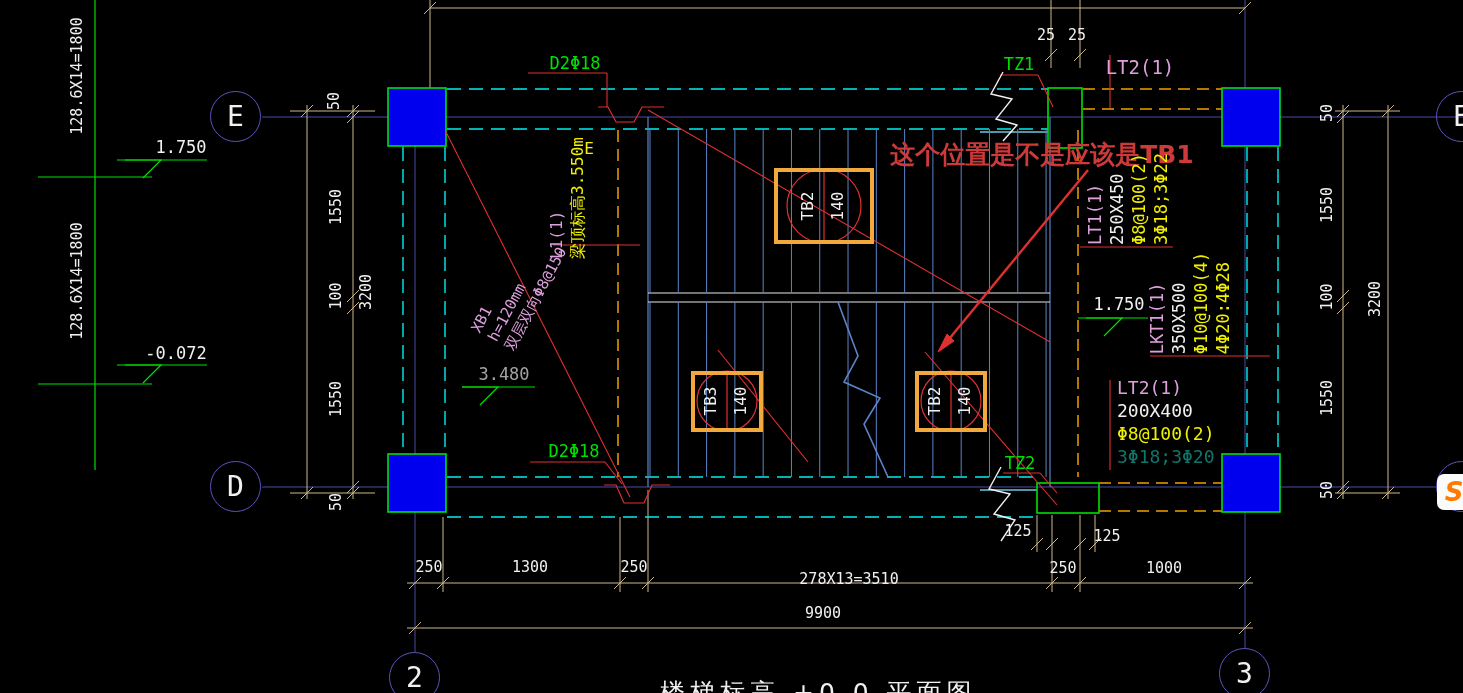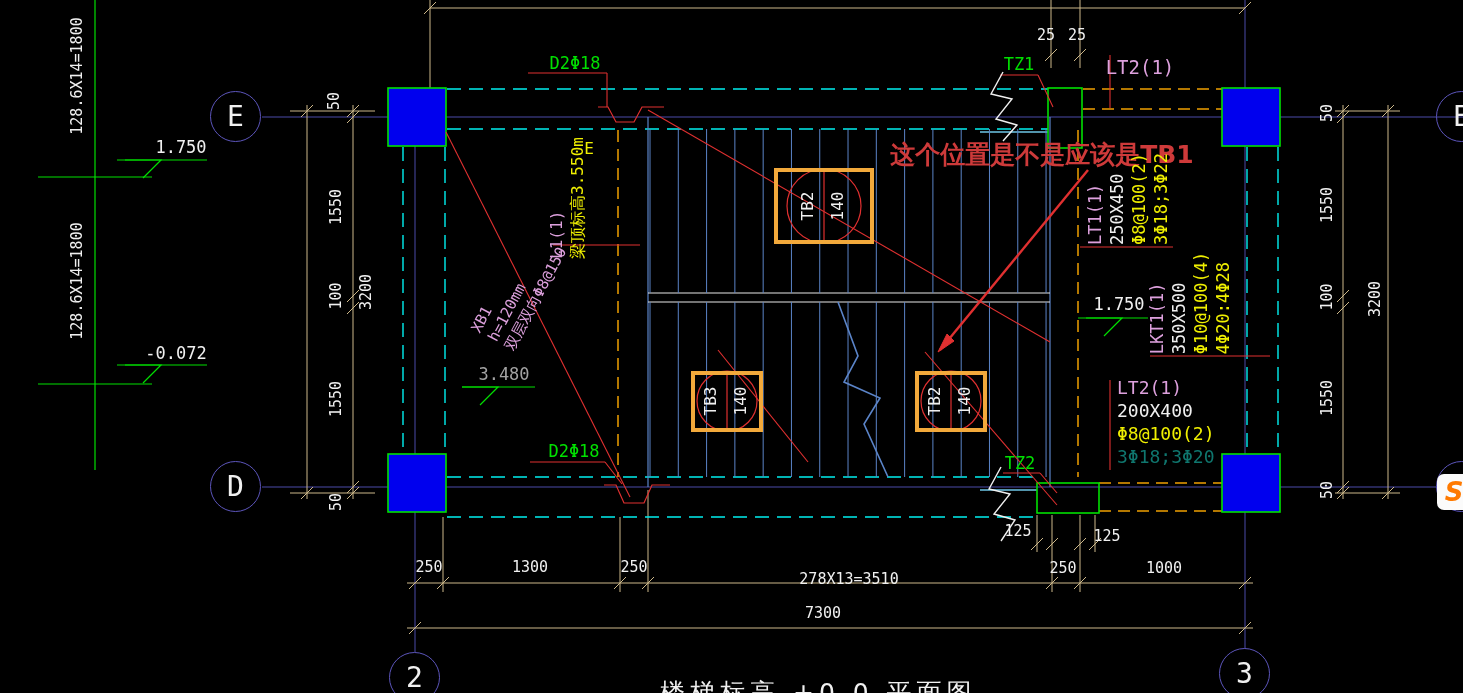--- a/index.html
+++ b/index.html
@@ -202,21 +202,21 @@
       <div class="lbl" style="left: 1327px; top: 490px; color: rgb(240, 240, 240); font-size: 15px; transform: translate(-50%, -50%) rotate(-90deg);">50</div>
       <div class="lbl" style="left: 1375px; top: 299px; color: rgb(240, 240, 240); font-size: 15px; transform: translate(-50%, -50%) rotate(-90deg);">3200</div>
       <div class="lbl" style="left: 1046px; top: 35px; color: rgb(240, 240, 240); font-size: 15px; transform: translate(-50%, -50%) rotate(0deg);">25</div>
       <div class="lbl" style="left: 1077px; top: 35px; color: rgb(240, 240, 240); font-size: 15px; transform: translate(-50%, -50%) rotate(0deg);">25</div>
       <div class="lbl" style="left: 429px; top: 567px; color: rgb(240, 240, 240); font-size: 15px; transform: translate(-50%, -50%) rotate(0deg);">250</div>
       <div class="lbl" style="left: 530px; top: 567px; color: rgb(240, 240, 240); font-size: 15px; transform: translate(-50%, -50%) rotate(0deg);">1300</div>
       <div class="lbl" style="left: 634px; top: 567px; color: rgb(240, 240, 240); font-size: 15px; transform: translate(-50%, -50%) rotate(0deg);">250</div>
       <div class="lbl" style="left: 849px; top: 567px; color: rgb(240, 240, 240); font-size: 15px; transform: translate(-50%, -50%) rotate(0deg); margin-top: 12px;">278X13=3510</div>
       <div class="lbl" style="left: 1063px; top: 568px; color: rgb(240, 240, 240); font-size: 15px; transform: translate(-50%, -50%) rotate(0deg);">250</div>
       <div class="lbl" style="left: 1164px; top: 568px; color: rgb(240, 240, 240); font-size: 15px; transform: translate(-50%, -50%) rotate(0deg);">1000</div>
-      <div class="lbl" style="left: 823px; top: 613px; color: rgb(240, 240, 240); font-size: 15px; transform: translate(-50%, -50%) rotate(0deg);">7300</div>
+      <div class="lbl" style="left: 823px; top: 613px; color: rgb(240, 240, 240); font-size: 15px; transform: translate(-50%, -50%) rotate(0deg);">9900</div>
       <div class="lbl" style="left: 1018px; top: 531px; color: rgb(240, 240, 240); font-size: 15px; transform: translate(-50%, -50%) rotate(0deg);">125</div>
       <div class="lbl" style="left: 1107px; top: 536px; color: rgb(240, 240, 240); font-size: 15px; transform: translate(-50%, -50%) rotate(0deg);">125</div>
       <div class="lbl" style="left: 575px; top: 63px; color: rgb(0, 224, 0); font-size: 17px; transform: translate(-50%, -50%) rotate(0deg);">D2Φ18</div>
       <div class="lbl" style="left: 574px; top: 451px; color: rgb(0, 224, 0); font-size: 17px; transform: translate(-50%, -50%) rotate(0deg);">D2Φ18</div>
       <div class="lbl" style="left: 1019px; top: 64px; color: rgb(0, 224, 0); font-size: 17px; transform: translate(-50%, -50%) rotate(0deg);">TZ1</div>
       <div class="lbl" style="left: 1020px; top: 463px; color: rgb(0, 224, 0); font-size: 17px; transform: translate(-50%, -50%) rotate(0deg);">TZ2</div>
       <div class="lbl" style="left: 1140px; top: 67px; color: rgb(221, 160, 221); font-size: 19px; transform: translate(-50%, -50%) rotate(0deg);">LT2(1)</div>
       <div class="lbl" style="left: 1042px; top: 154px; color: rgb(206, 58, 58); font-size: 25px; font-weight: bold; font-family: &quot;DejaVu Sans&quot;, sans-serif; transform: translate(-50%, -50%) rotate(0deg);">这个位置是不是应该是TB1</div>
       <div class="lbl" style="left: 589px; top: 149px; color: rgb(240, 240, 0); font-size: 16px; transform: translate(-50%, -50%) rotate(0deg);">E</div>
       <div class="blk" style="left: 1131px; top: 199px; font-size: 17px; transform: translate(-50%, -50%) rotate(-90deg);">

